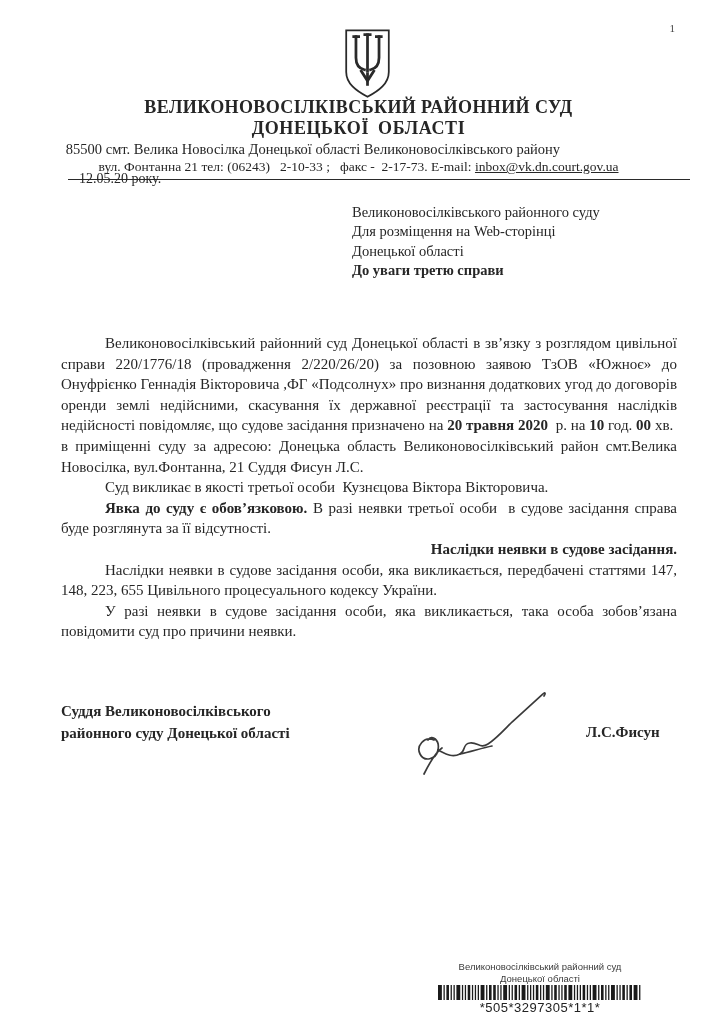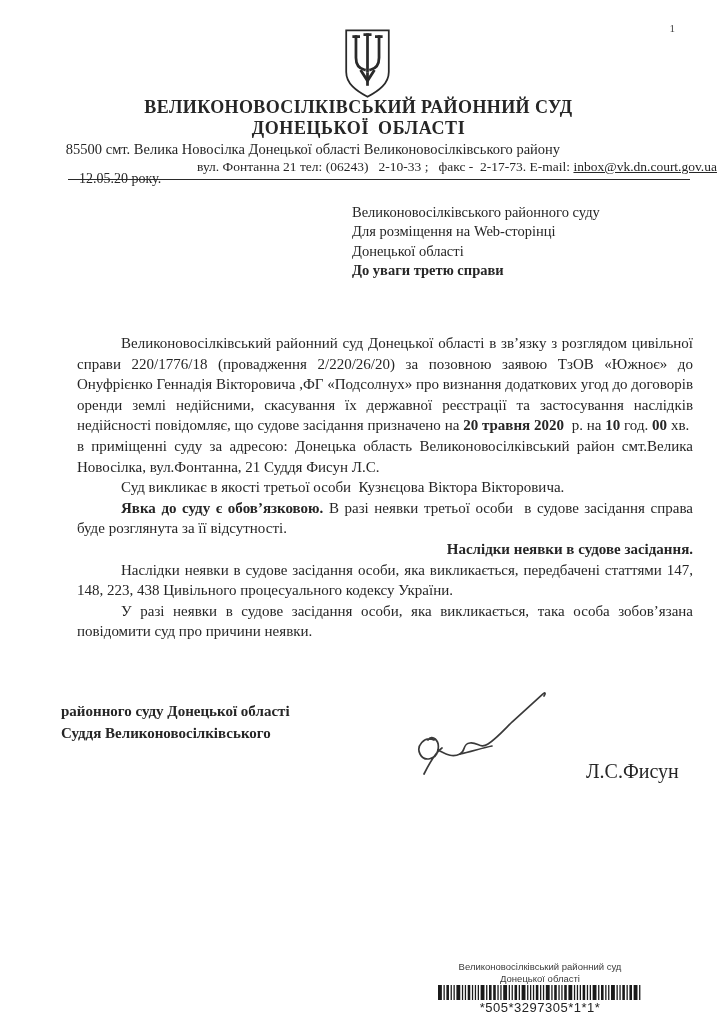--- a/index.html
+++ b/index.html
@@ -9,33 +9,33 @@
     background:#ffffff; color:#262626; overflow:hidden;
     font-family:"Liberation Serif", serif;
   }
   .page-num { position:absolute; top:22px; right:42px; font-size:11px; color:#444; }
   .emblem { position:absolute; top:27px; left:340px; }
   .hdr-title1 { position:absolute; top:97px; left:0; width:717px; text-align:center;
     font-weight:bold; font-size:18px; letter-spacing:0.4px; }
   .hdr-title2 { position:absolute; top:118px; left:0; width:717px; text-align:center;
     font-weight:bold; font-size:18px; letter-spacing:0.6px; word-spacing:4px; }
   .hdr-addr { position:absolute; top:141px; left:0; width:626px; text-align:center; font-size:14.5px; }
-  .hdr-contact { position:absolute; top:159px; left:0; width:717px; text-align:right; font-size:13.5px; }
+  .hdr-contact { position:absolute; top:159px; left:0; width:717px; text-align:center; font-size:13.5px; }
   .hdr-contact .email { text-decoration:underline; }
   .hdr-rule { position:absolute; top:179px; left:68px; width:622px; border-top:1.7px solid #2a2a2a; }
   .date-line { position:absolute; top:171px; left:79px; font-size:14px;font-family:Liberation Serif, serif; }
   .recipient { position:absolute; top:203px; left:352px; font-size:14.5px; line-height:19.4px; }
   .recipient .att { font-weight:bold; }
   .body-text { position:absolute; top:333px; left:61px; width:616px;
-    font-size:15px; line-height:20.6px; text-align:justify;margin-left:16px; }
+    font-size:15px; line-height:20.6px; text-align:justify; }
   .para { text-indent:44px; }
   .body-heading { font-weight:bold; text-align:right; text-indent:0; }
   .sig-left { position:absolute; top:701px; left:61px; font-weight:bold; font-size:15px; line-height:21.5px; }
   .sig-script { position:absolute; top:686px; left:412px; }
-  .sig-name { position:absolute; top:724px; left:586px; font-weight:normal; font-size:20px;margin-top:36px; }
+  .sig-name { position:absolute; top:724px; left:586px; font-weight:bold; font-size:15px; }
   .stamp { position:absolute; top:961px; left:435px; width:210px; text-align:center;
     font-family:"Liberation Sans", sans-serif; color:#3a3a3a; }
   .stamp-line { font-size:9.5px; line-height:11.5px; }
   .stamp-barcode { width:204px; height:15px; margin:1px auto 0 auto; }
   .stamp-barcode svg { display:block; width:204px; height:15px; }
   .stamp-code { font-family:Liberation Sans, sans-serif; font-size:13px; letter-spacing:0.5px; color:#222; }
 </style>
 </head>
 <body>
 
@@ -70,27 +70,27 @@
     <div>Для розміщення на Web-сторінці</div>
     <div>Донецької області</div>
     <div class="att">До уваги третю справи</div>
   </div>
 
   <div class="body-text">
     <p class="para"><span>Великоновосілківський районний суд Донецької області в зв’язку з розглядом цивільної справи 220/1776/18 (провадження 2/220/26/20) за позовною заявою ТзОВ «Южноє» до Онуфрієнко Геннадія Вікторовича ,ФГ «Подсолнух»  про визнання додаткових угод до договорів оренди землі недійсними, скасування їх державної реєстрації та застосування наслідків недійсності повідомляє, що судове засідання призначено на </span><b>20 травня 2020</b><span>&nbsp; р. на </span><b>10</b><span> год. </span><b>00</b><span> хв.&nbsp; в приміщенні суду за адресою: Донецька область Великоновосілківський район смт.Велика Новосілка, вул.Фонтанна, 21 Суддя Фисун Л.С.</span></p>
     <p class="para">Суд викликає в якості третьої особи&nbsp; Кузнєцова Віктора Вікторовича.</p>
     <p class="para"><b>Явка до суду є обов’язковою.</b><span> В разі неявки третьої особи&nbsp; в судове засідання справа буде розглянута за її відсутності.</span></p>
     <p class="body-heading">Наслідки неявки в судове засідання.</p>
-    <p class="para">Наслідки неявки в судове засідання особи, яка викликається, передбачені статтями 147, 148, 223, 438 Цивільного процесуального кодексу України.</p>
+    <p class="para">Наслідки неявки в судове засідання особи, яка викликається, передбачені статтями 147, 148, 223, 655 Цивільного процесуального кодексу України.</p>
     <p class="para">У разі неявки в судове засідання особи, яка викликається, така особа зобов’язана повідомити суд про причини неявки.</p>
   </div>
 
   <div class="sig-left">
+    <div>Суддя Великоновосілківського</div>
     <div>районного суду Донецької області</div>
-    <div>Суддя Великоновосілківського</div>
   </div>
 
   <div class="sig-script">
     <svg width="140" height="92" viewBox="0 0 140 92" aria-hidden="true">
       <g fill="none" stroke="#3a3a3a" stroke-width="1.7" stroke-linecap="round">
         <path d="M22,54 C12,50 4,60 8,68 C12,76 24,74 26,64 C28,54 20,48 16,54 M12,88 C18,76 24,66 30,62"></path>
         <path d="M26,64 C34,68 40,72 48,68 C54,65 50,58 58,57 C66,56 68,63 76,58 C84,53 92,44 100,36 L131,8 C133,6 134,7 132,10"></path>
         <path d="M48,68 C58,66 70,62 80,60"></path>
       </g>
     </svg>

